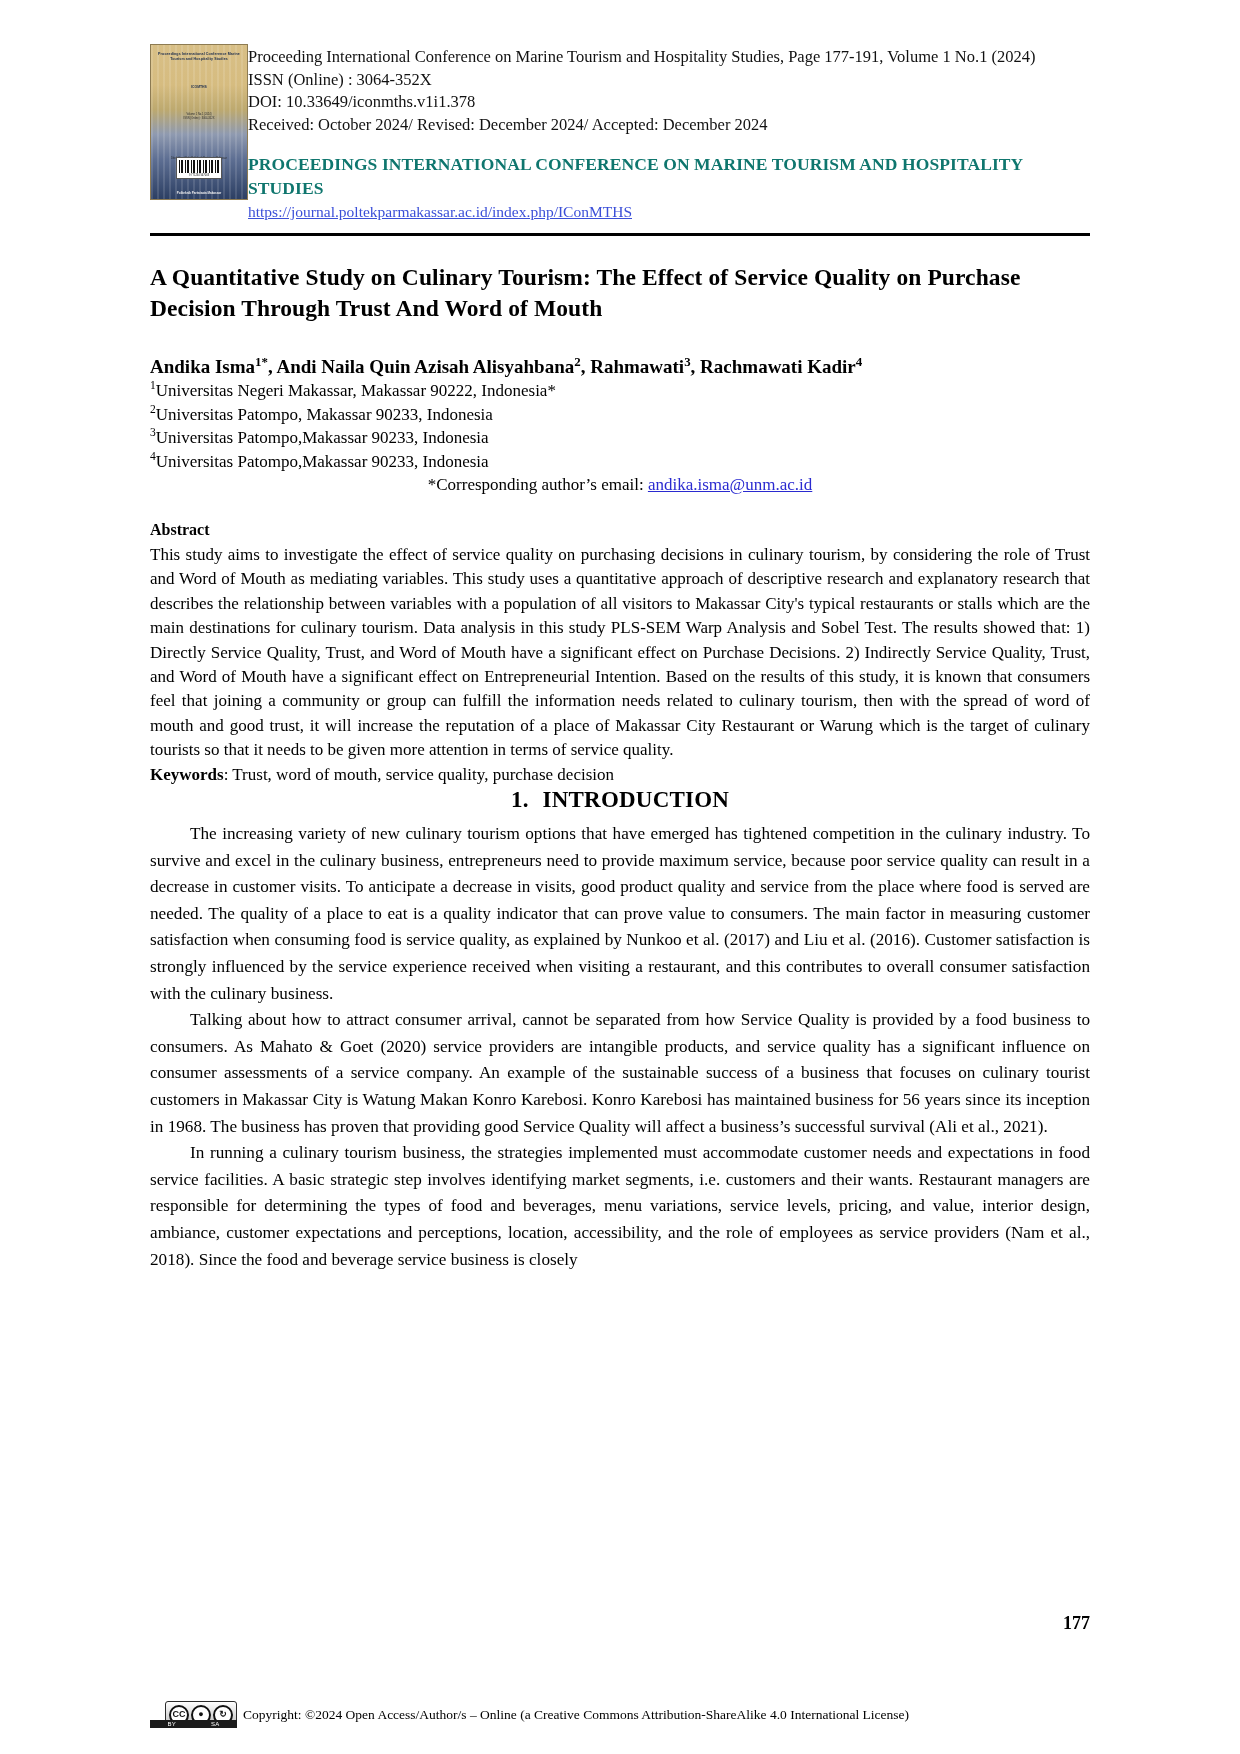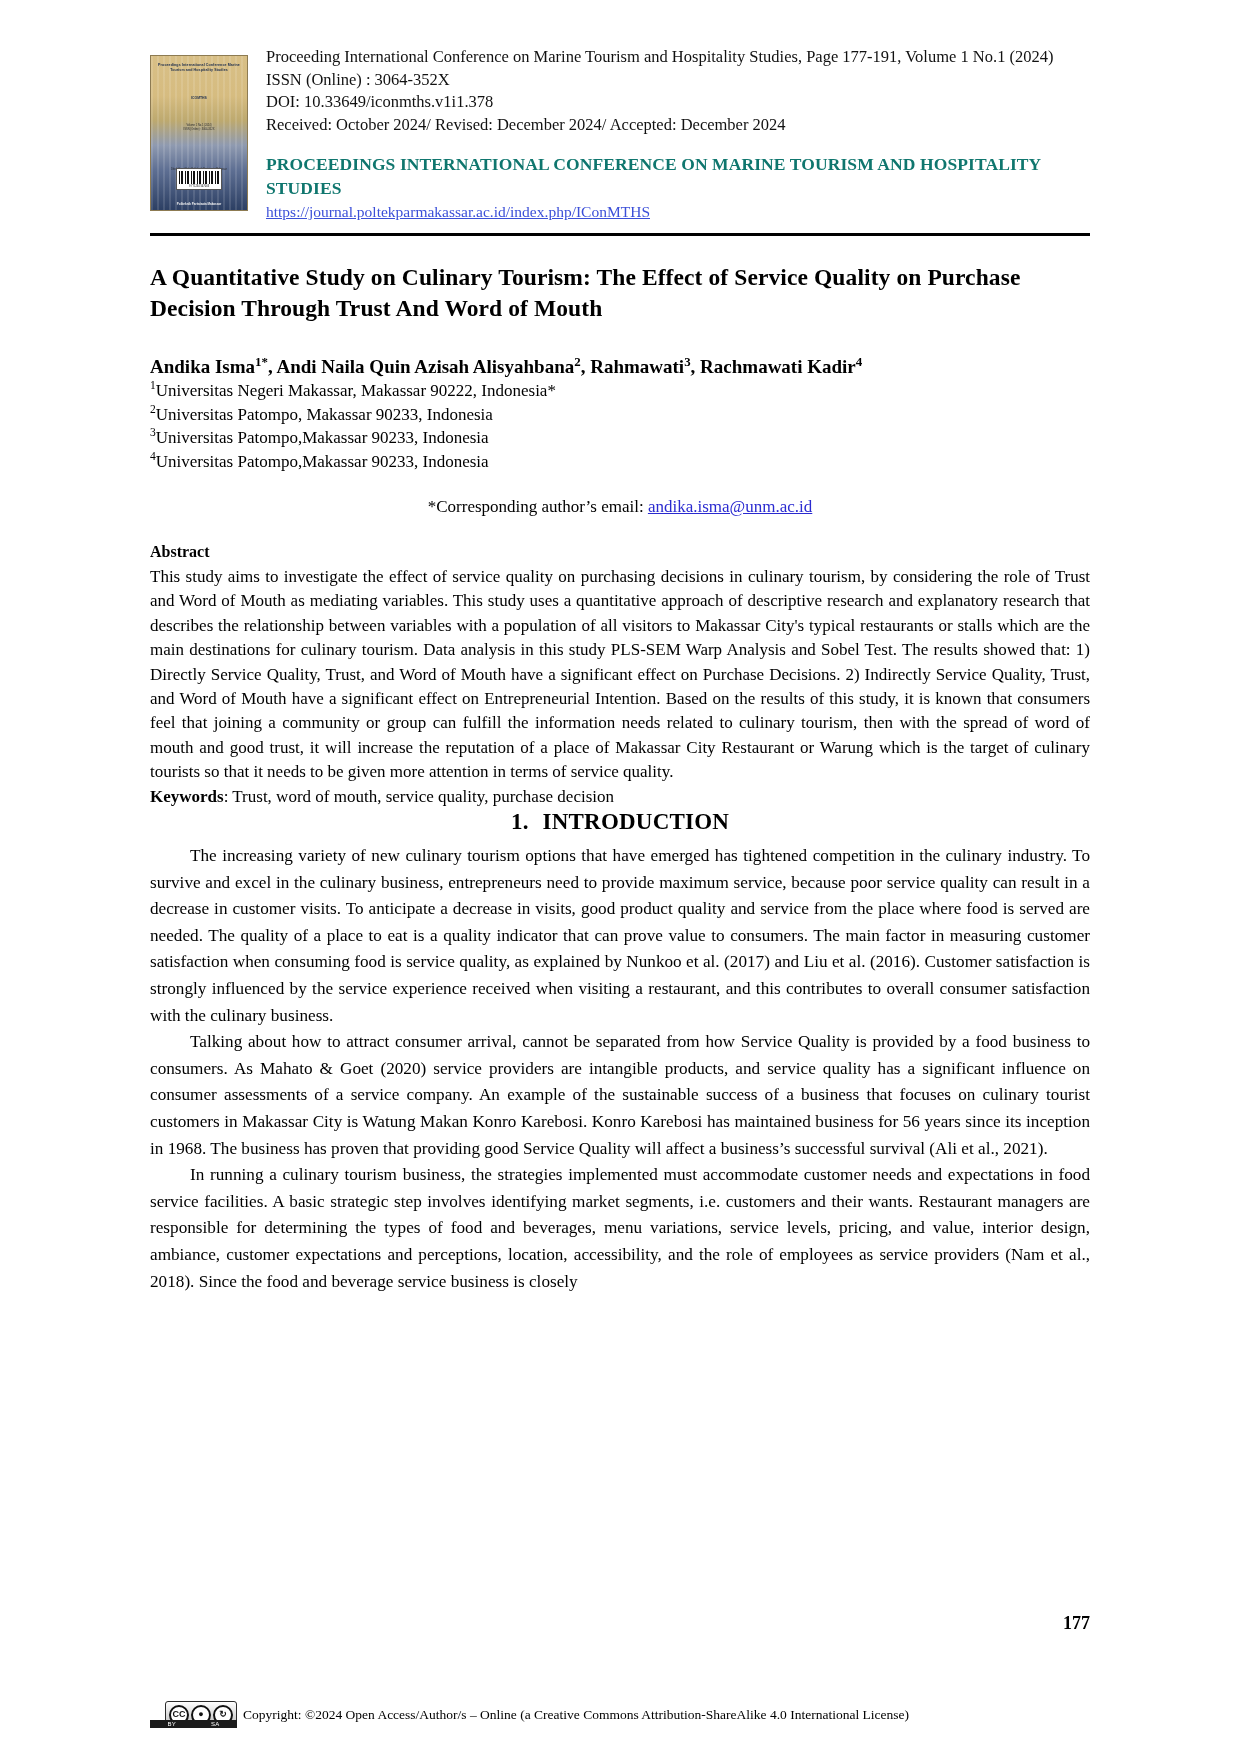--- a/index.html
+++ b/index.html
@@ -19,22 +19,21 @@
     position: relative;
     width: 1240px;
     height: 1754px;
     box-sizing: border-box;
     padding: 44px 150px 0 150px;
   }
 
   
   .masthead {
     display: flex;
-    align-items: center;
-    gap: 18px;
+    align-items: flex-start;
   }
   .cover-thumb {
     width: 96px;
     height: 154px;
     flex: 0 0 96px;
     position: relative;
     border: 1px solid #8d7b52;
     background: linear-gradient(180deg,
         #d8bf86 0%, #d6bc80 26%,
         #bda96f 42%, #8f9ab0 58%,
@@ -172,21 +171,20 @@
     line-height: 25px;
     font-weight: bold;
   }
   .affil {
     font-size: 17px;
     line-height: 23.5px;
   }
   sup { font-size: 0.68em; vertical-align: super; line-height: 0; }
 
   .corresponding {
-    margin-top: 22px;
     text-align: center;
     font-size: 17px;
     line-height: 23px;
   }
   .corresponding a {
     color: #2a2ad0;
     text-decoration: underline;
   }
 
   

